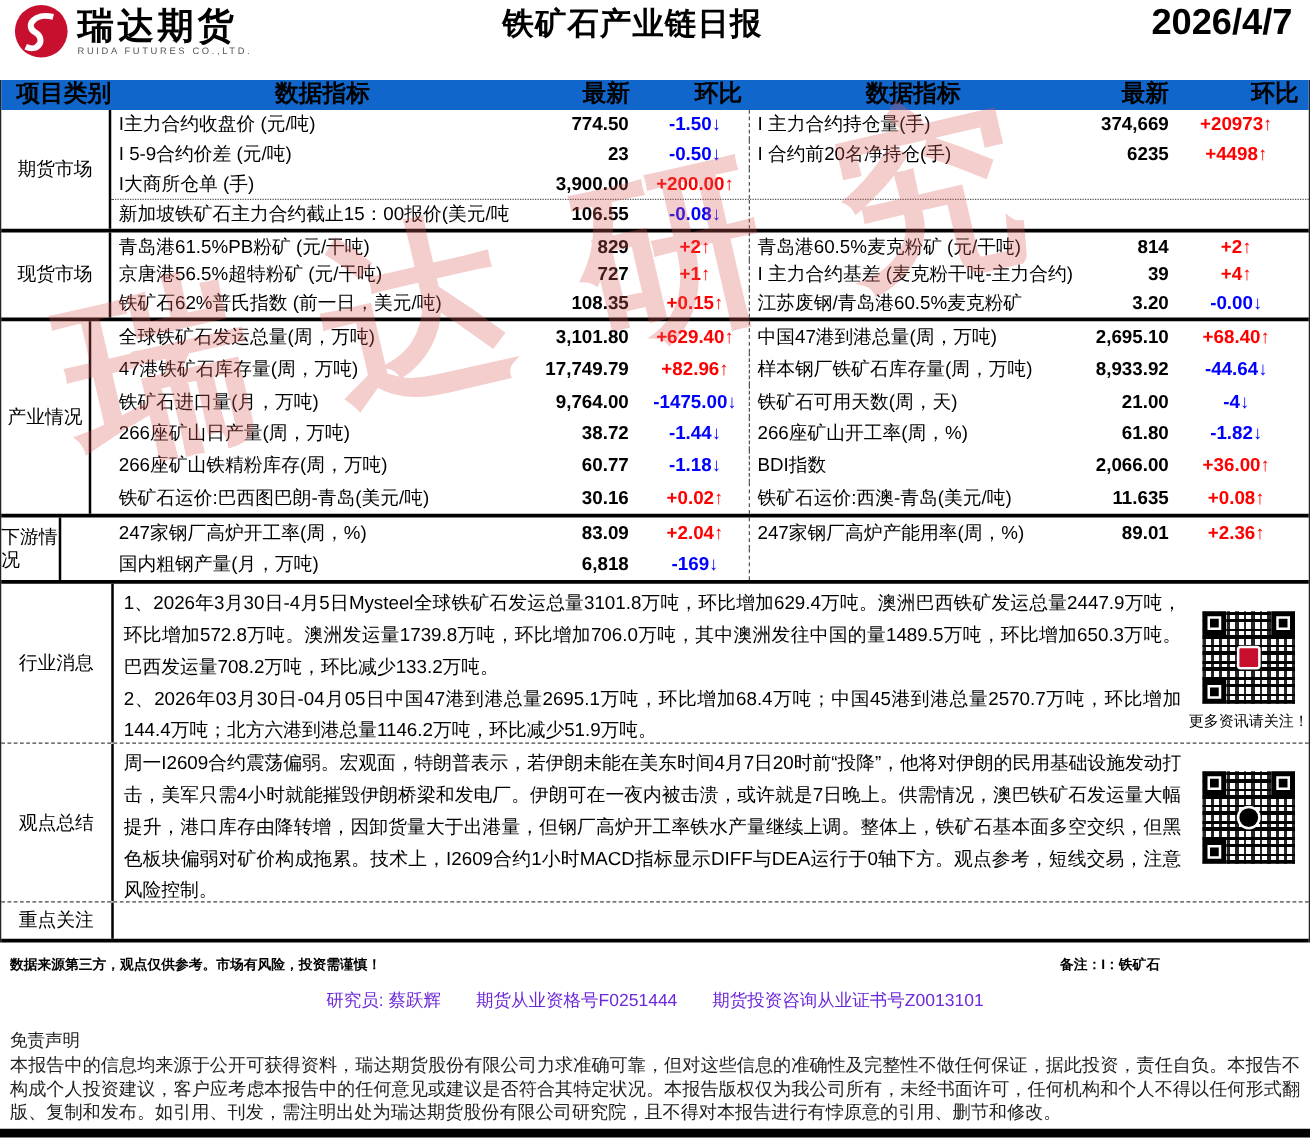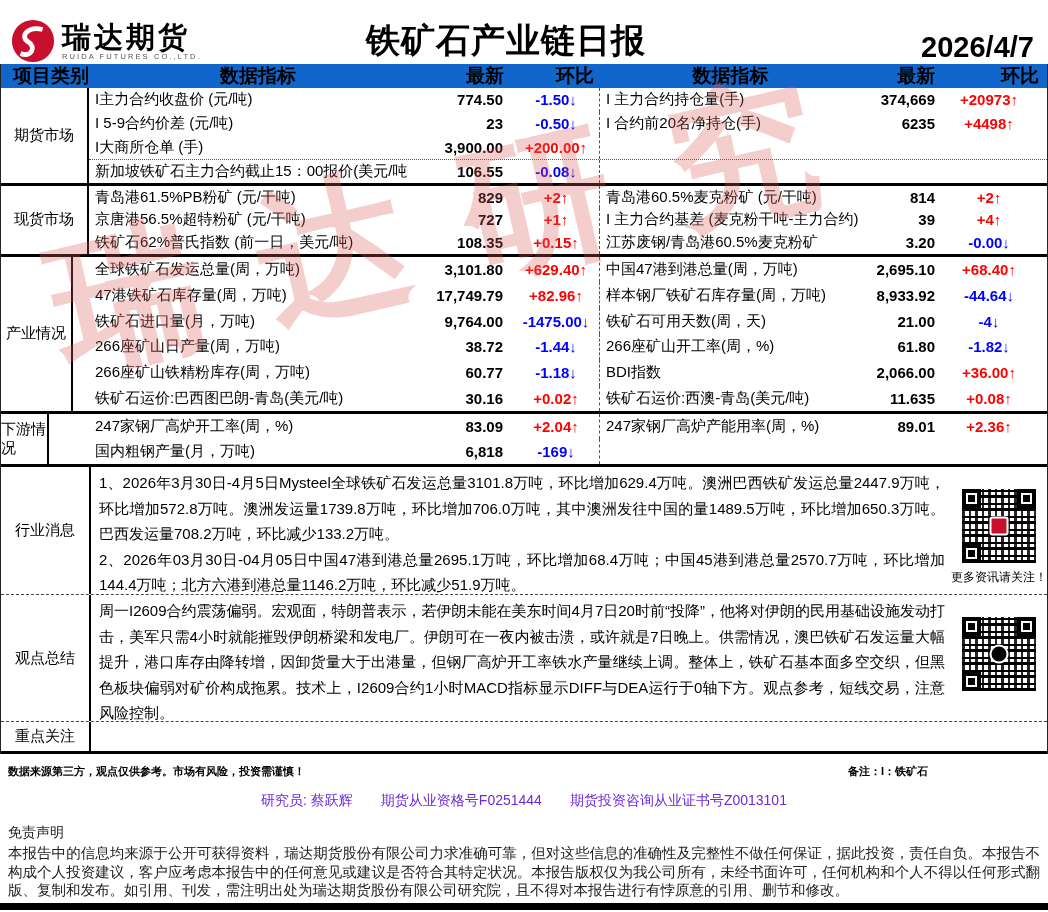--- a/index.html
+++ b/index.html
@@ -1,26 +1,26 @@
 <!DOCTYPE html>
 <html><head>
 <meta charset="utf-8">
 <style>
   * { margin:0; padding:0; box-sizing:border-box; }
   html,body { width:1048px; height:912px; background:#fff; overflow:hidden;
     font-family:"Liberation Sans", sans-serif; color:#000; }
   .page { position:relative; width:1048px; height:912px; }
 
   
-  .hdr { display:flex; align-items:flex-end; height:64px; padding:2px 6px 0 10px; }
+  .hdr { display:flex; align-items:flex-start; height:64px; padding:2px 6px 0 10px; }
   .logo-wrap { display:flex; align-items:center; width:250px; }
   .logo-mark { width:46px; height:46px; margin-right:6px; }
   .logo-txt-cn { font-size:29px; font-weight:bold; letter-spacing:3px; line-height:30px; }
   .logo-txt-en { font-size:7.5px; color:#555; letter-spacing:2.1px; }
-  .rpt-title { flex:1; text-align:center; font-size:34px; font-weight:bold; letter-spacing:1px; }
+  .rpt-title { flex:1; text-align:center; font-size:25px; font-weight:bold; letter-spacing:1px; }
   .rpt-date { width:290px; text-align:right; font-size:29px; font-weight:bold; padding-right:8px; }
 
   
   .tbl { border-left:1px solid #222; border-right:1px solid #222; }
   .colhdr { display:flex; background:#1166cb; color:#000000; font-weight:bold;
     font-size:19px; height:24px; line-height:24px; }
   .c-cat   { width:90px;  padding-left:12px; }
   .c-ll    { width:335px; text-align:center; }
   .c-lv    { width:95px;  text-align:right; padding-right:16px; }
   .c-lc    { width:80px;  text-align:right; padding-right:6px; }

